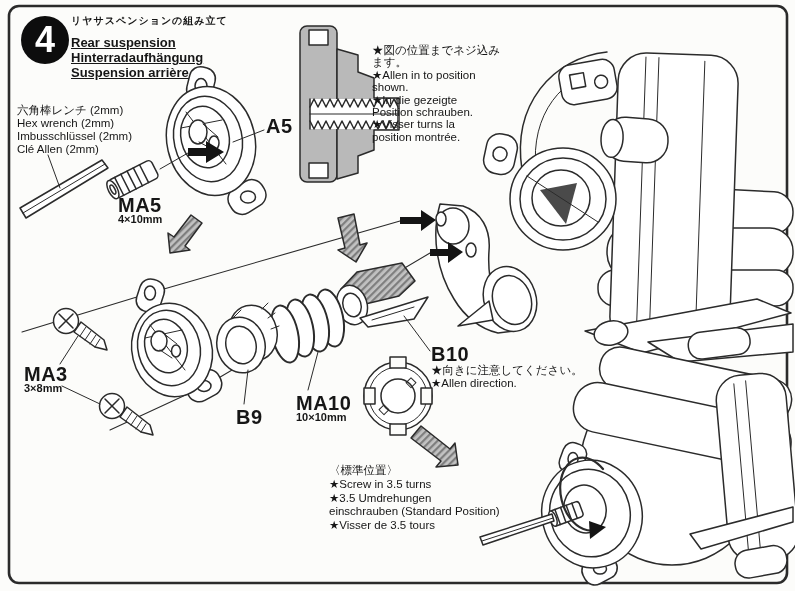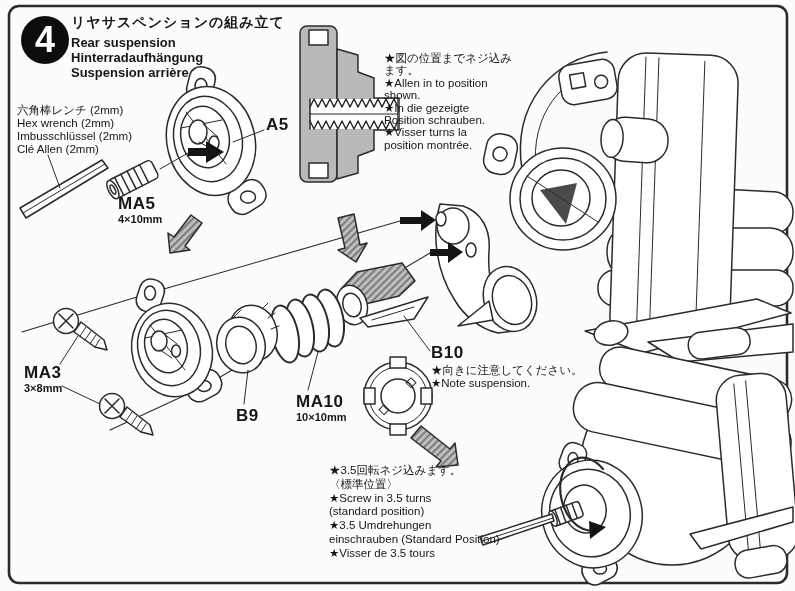--- a/index.html
+++ b/index.html
@@ -6,30 +6,30 @@
   .page{
     position:relative;width:795px;height:591px;background:#fcfcfa;
     font-family:"Liberation Sans",sans-serif;color:#161616;overflow:hidden;
   }
   .page svg{position:absolute;left:0;top:0;}
   .abs{position:absolute;white-space:nowrap;}
   .badge{
     position:absolute;left:21px;top:16px;width:48px;height:48px;border-radius:50%;
     background:#0d0d0d;color:#fff;font-size:36px;font-weight:bold;text-align:center;line-height:48px;
   }
-  .title-ja{left:71px;top:14px;font-size:14px;font-weight:bold;letter-spacing:1px;}
+  .title-ja{left:71px;top:14px;font-size:10px;font-weight:bold;letter-spacing:1px;}
   .titles{left:71px;top:35px;font-size:13px;font-weight:bold;line-height:15px;}
-  .titles span{display:block;}
+  .titles span{display:block;text-decoration:underline;}
   .note{font-size:11.5px;line-height:13px;}
   .note span{display:block;}
-  .note-screw{left:384px;top:44px;line-height:12.4px;margin-top:8px;}
+  .note-screw{left:372px;top:44px;line-height:12.4px;}
   .note-dir{left:431px;top:364px;line-height:13.2px;}
   .note-turns{left:329px;top:464px;line-height:13.8px;}
   .note-tool{left:17px;top:104px;}
-  .plabel{font-size:17px;font-weight:bold;letter-spacing:0.5px;}
+  .plabel{font-size:20px;font-weight:bold;letter-spacing:0.5px;}
   .psize{font-size:11px;font-weight:bold;}
 </style>
 </head>
 <body>
 
 <div class="page">
 
 <svg width="795" height="591" viewBox="0 0 795 591">
   <defs>
     <pattern id="hatch" width="5" height="5" patternUnits="userSpaceOnUse" patternTransform="rotate(45)">
@@ -321,26 +321,24 @@
   <span>★Allen in to position</span>
   <span>shown.</span>
   <span>★In die gezeigte</span>
   <span>Position schrauben.</span>
   <span>★Visser turns la</span>
   <span>position montrée.</span>
 </div>
 
 <div class="abs note note-dir">
   <span>★向きに注意してください。</span>
-  <span>★Note suspension.</span>
+  <span>★Allen direction.</span>
 </div>
 
 <div class="abs note note-turns">
-  <span>★3.5回転ネジ込みます。</span>
   <span>〈標準位置〉</span>
   <span>★Screw in 3.5 turns</span>
-  <span>(standard position)</span>
   <span>★3.5 Umdrehungen</span>
   <span>einschrauben (Standard Position)</span>
   <span>★Visser de 3.5 tours</span>
 </div>
 
 </div>
 
 </body></html>

